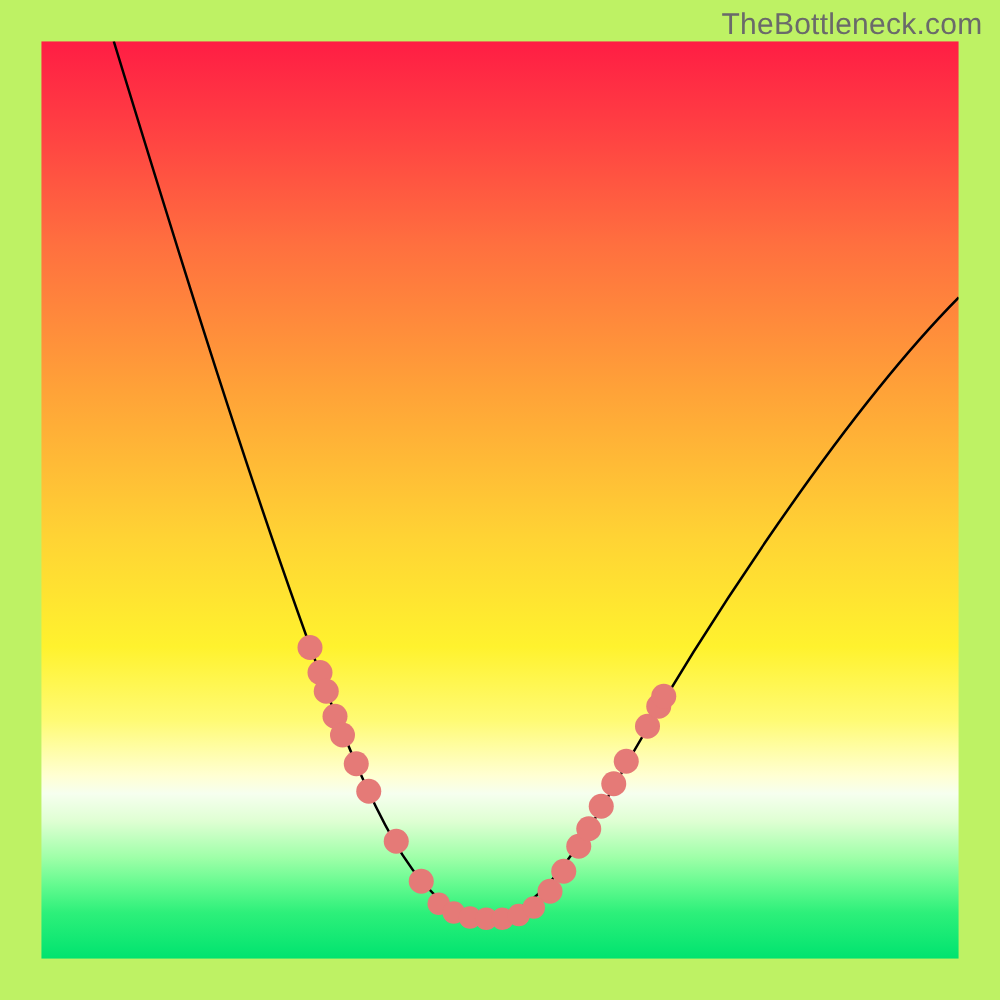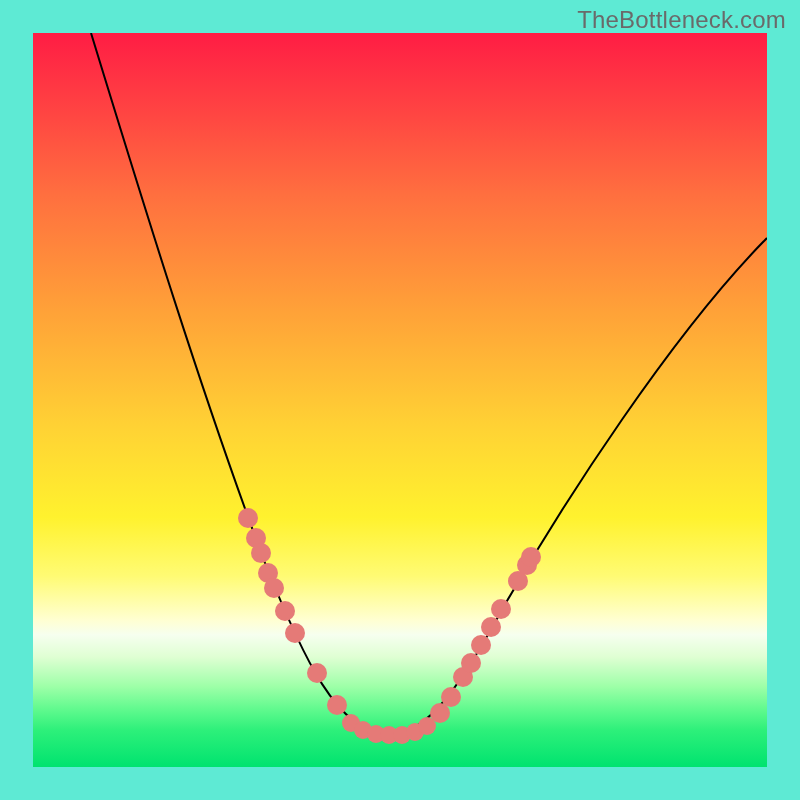--- a/index.html
+++ b/index.html
@@ -10,21 +10,21 @@
     overflow: hidden;
     background: #000;
     font-family: Arial, Helvetica, sans-serif;
   }
   .frame {
     position: absolute;
     left: 0;
     top: 0;
     width: 800px;
     height: 800px;
-    background: #5eead4;
+    background: #bef264;
   }
   .plot-area {
     position: absolute;
     left: 33px;
     top: 33px;
     width: 734px;
     height: 734px;
     overflow: hidden;
   }
   .gradient {

